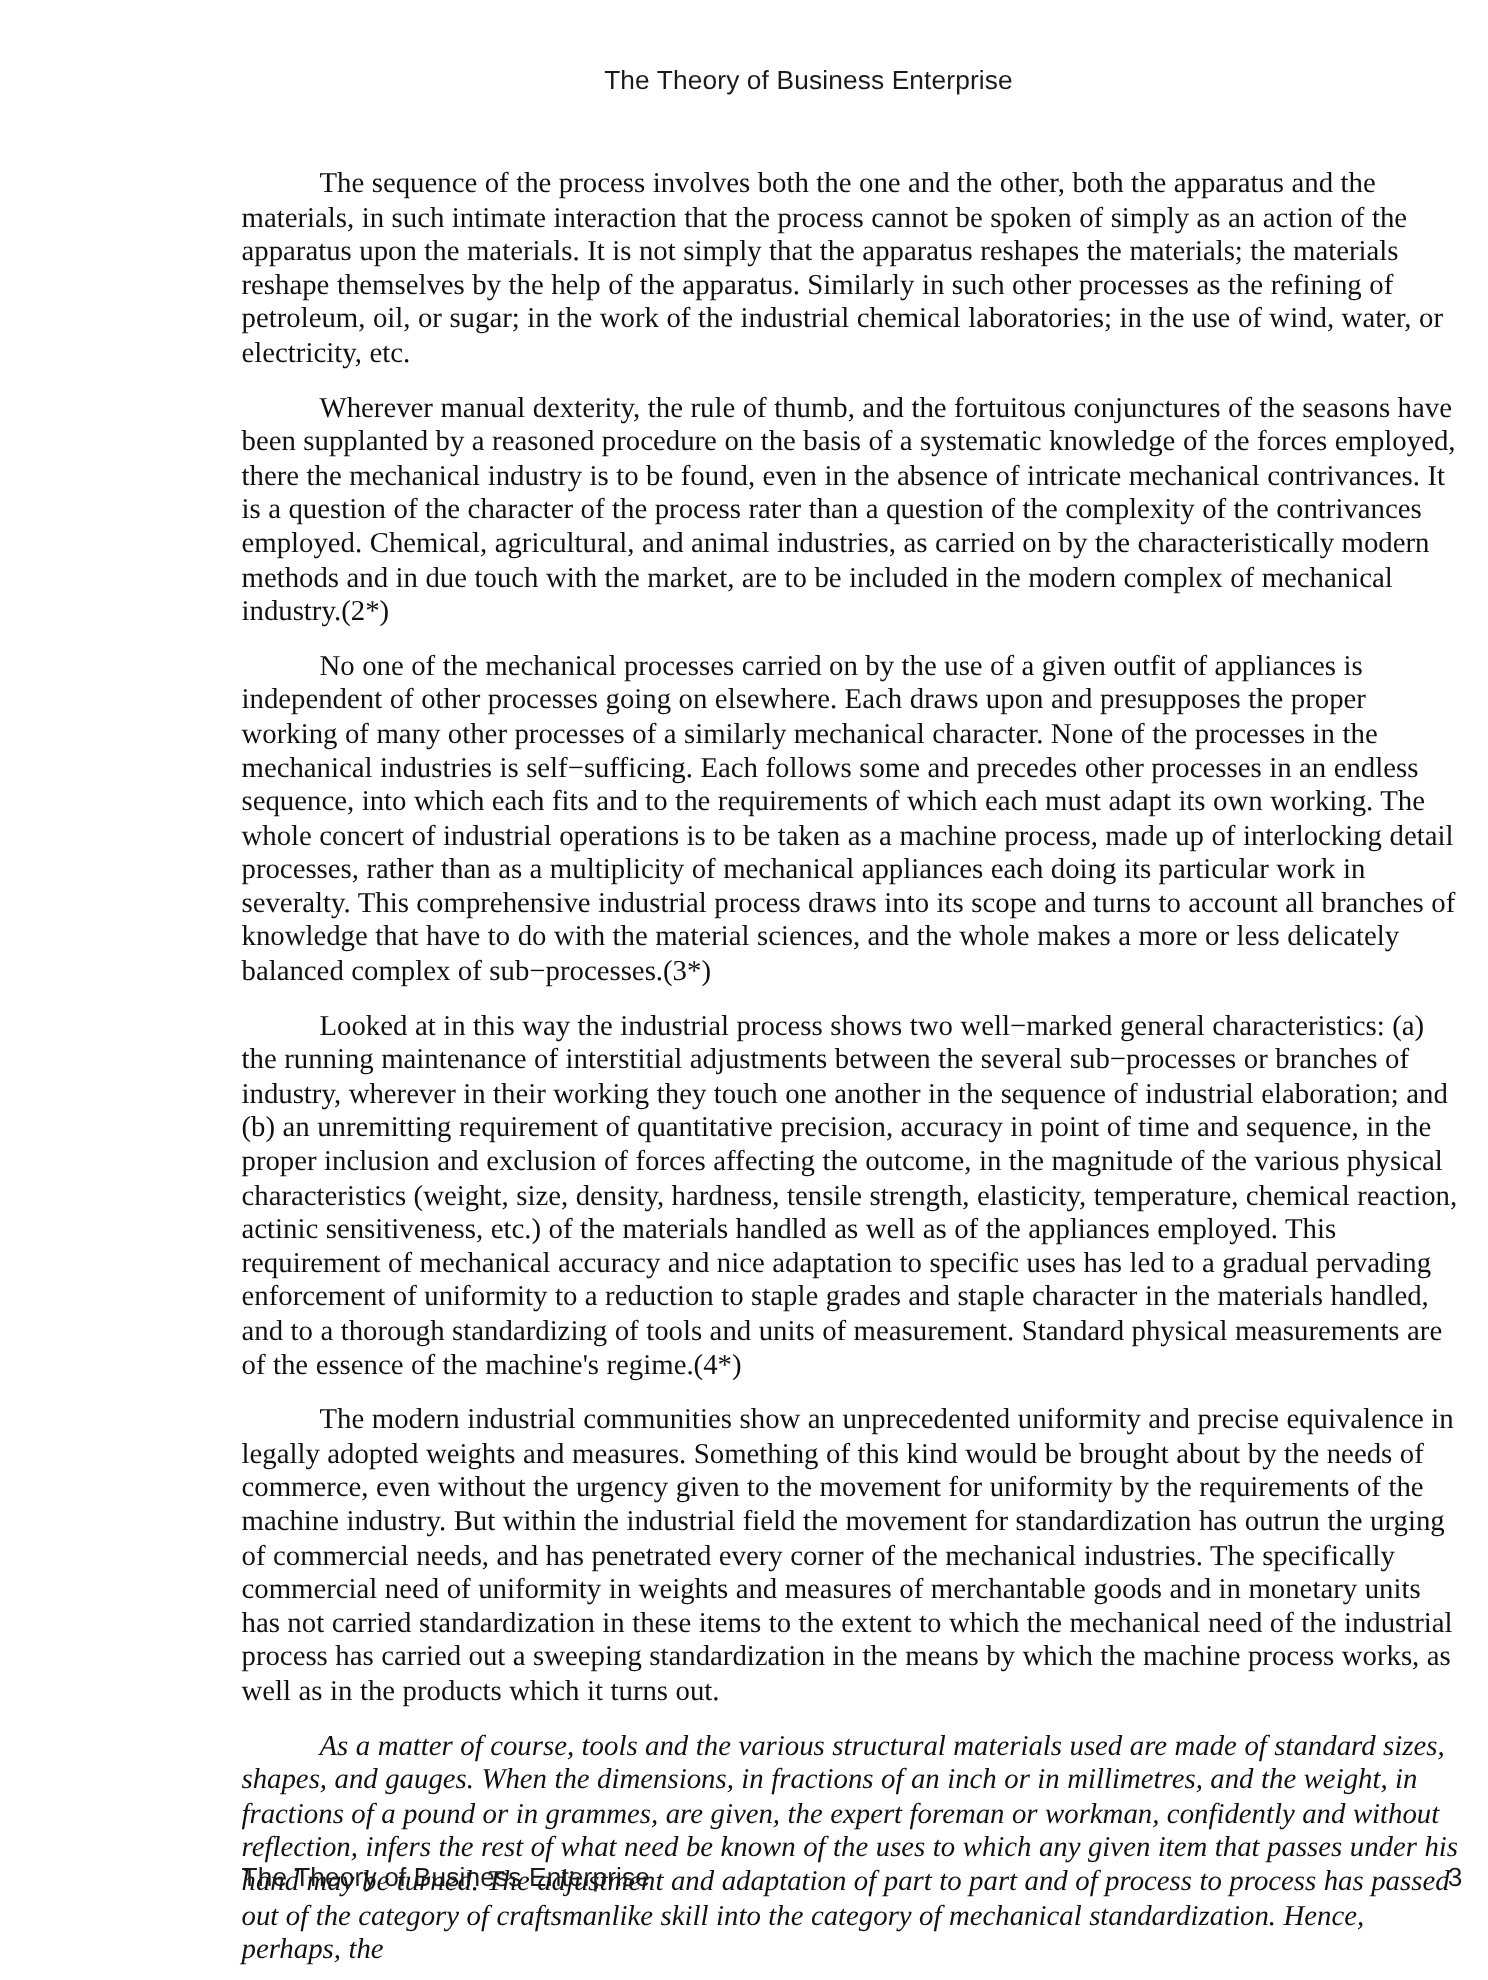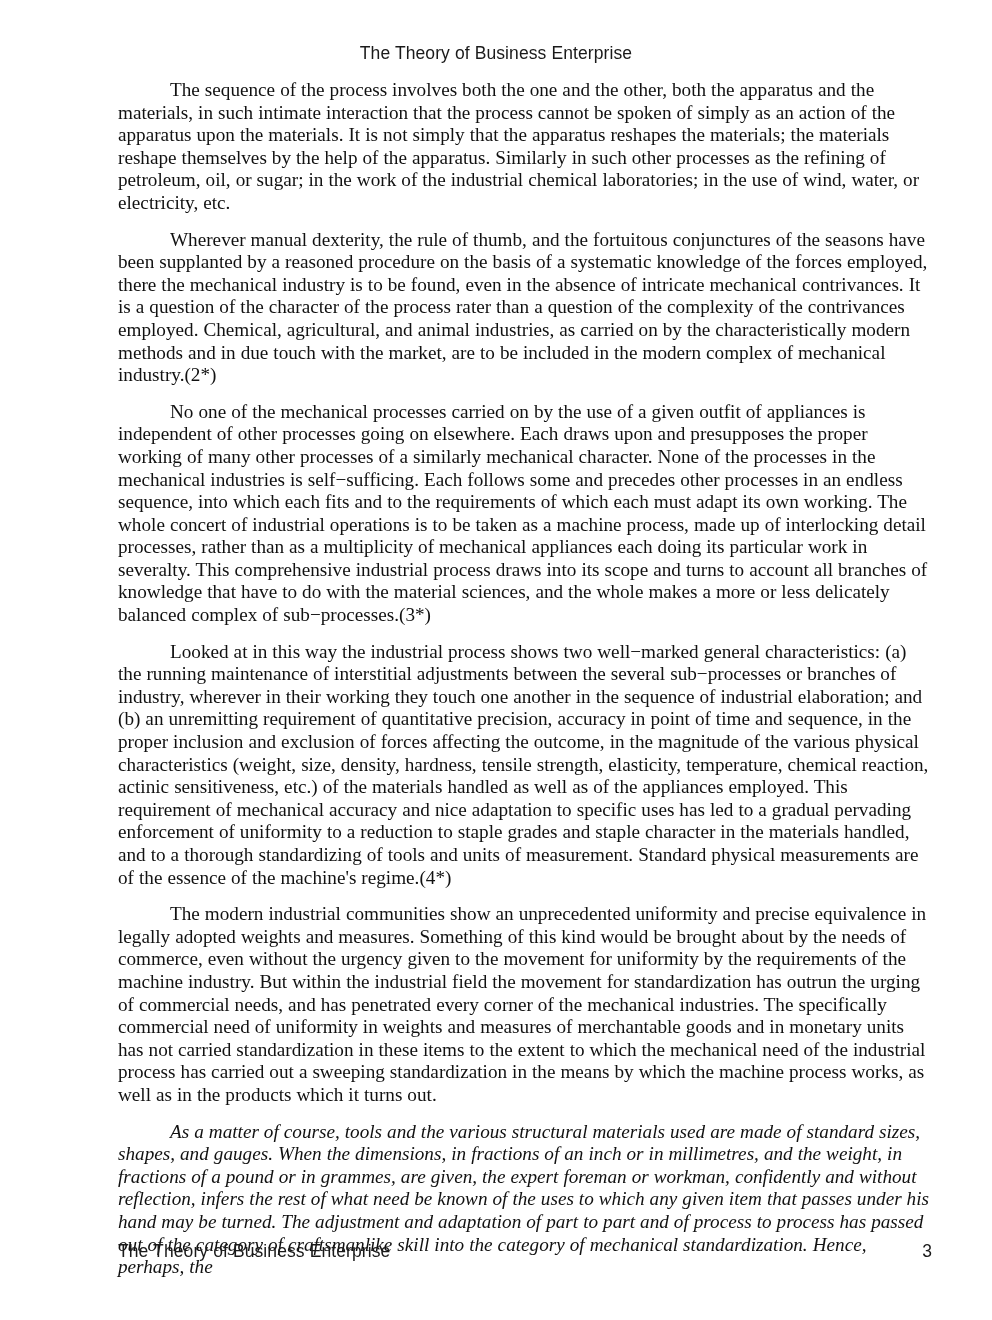--- a/index.html
+++ b/index.html
@@ -16,40 +16,41 @@
     color: #000000;
     -webkit-font-smoothing: antialiased;
   }
 
   .page {
     position: absolute;
     inset: 0;
     width: 800px;
     height: 1320px;
     box-sizing: border-box;
+    margin-left: 43px;
   }
 
   
   .running-head {
     position: absolute;
     top: 42px;
     left: 0;
     width: 992px;
     text-align: center;
     font-family: "Liberation Sans", "DejaVu Sans", sans-serif;
     font-size: 17.5px;
     line-height: 22px;
     color: #1a1a1a;
     letter-spacing: 0.1px;
   }
 
   
   .body-block {
     position: absolute;
-    top: 79px;
+    top: 112px;
     left: 118px;
     width: 814px;
   }
 
   .para {
     margin: 0 0 14px 0;
     font-size: 19.2px;
     line-height: 22.6px;
     text-align: left;
     text-indent: 52px;

